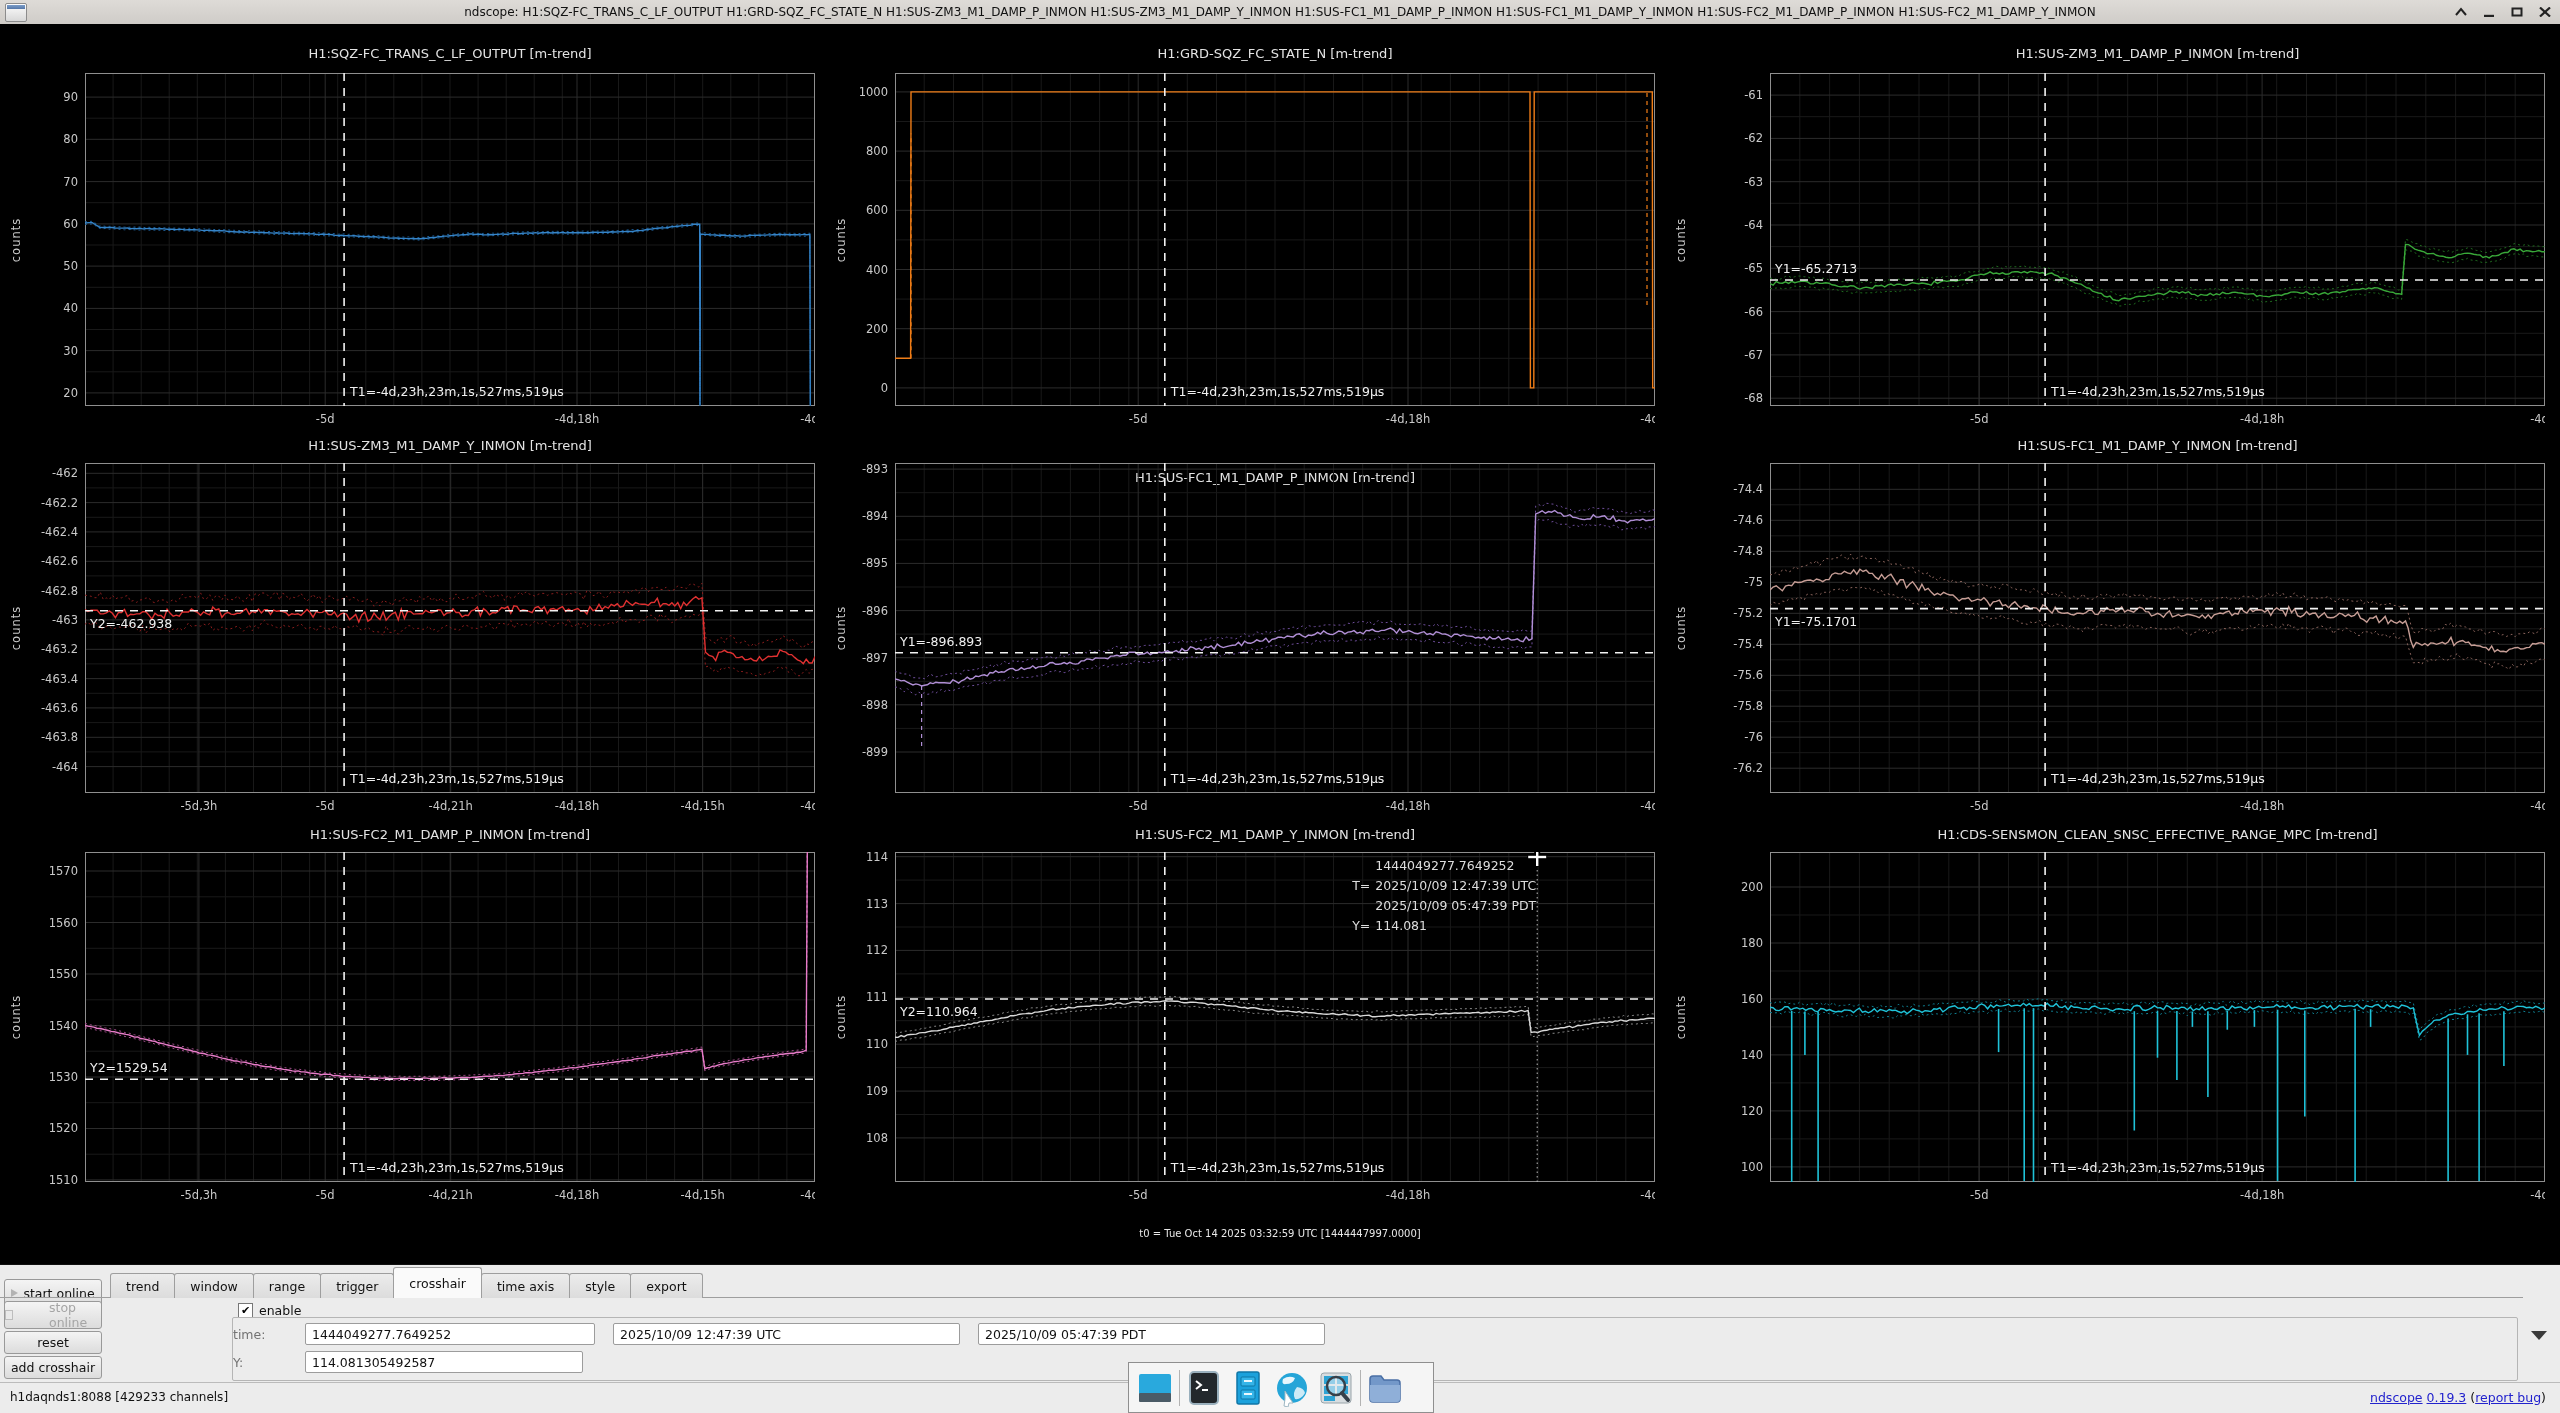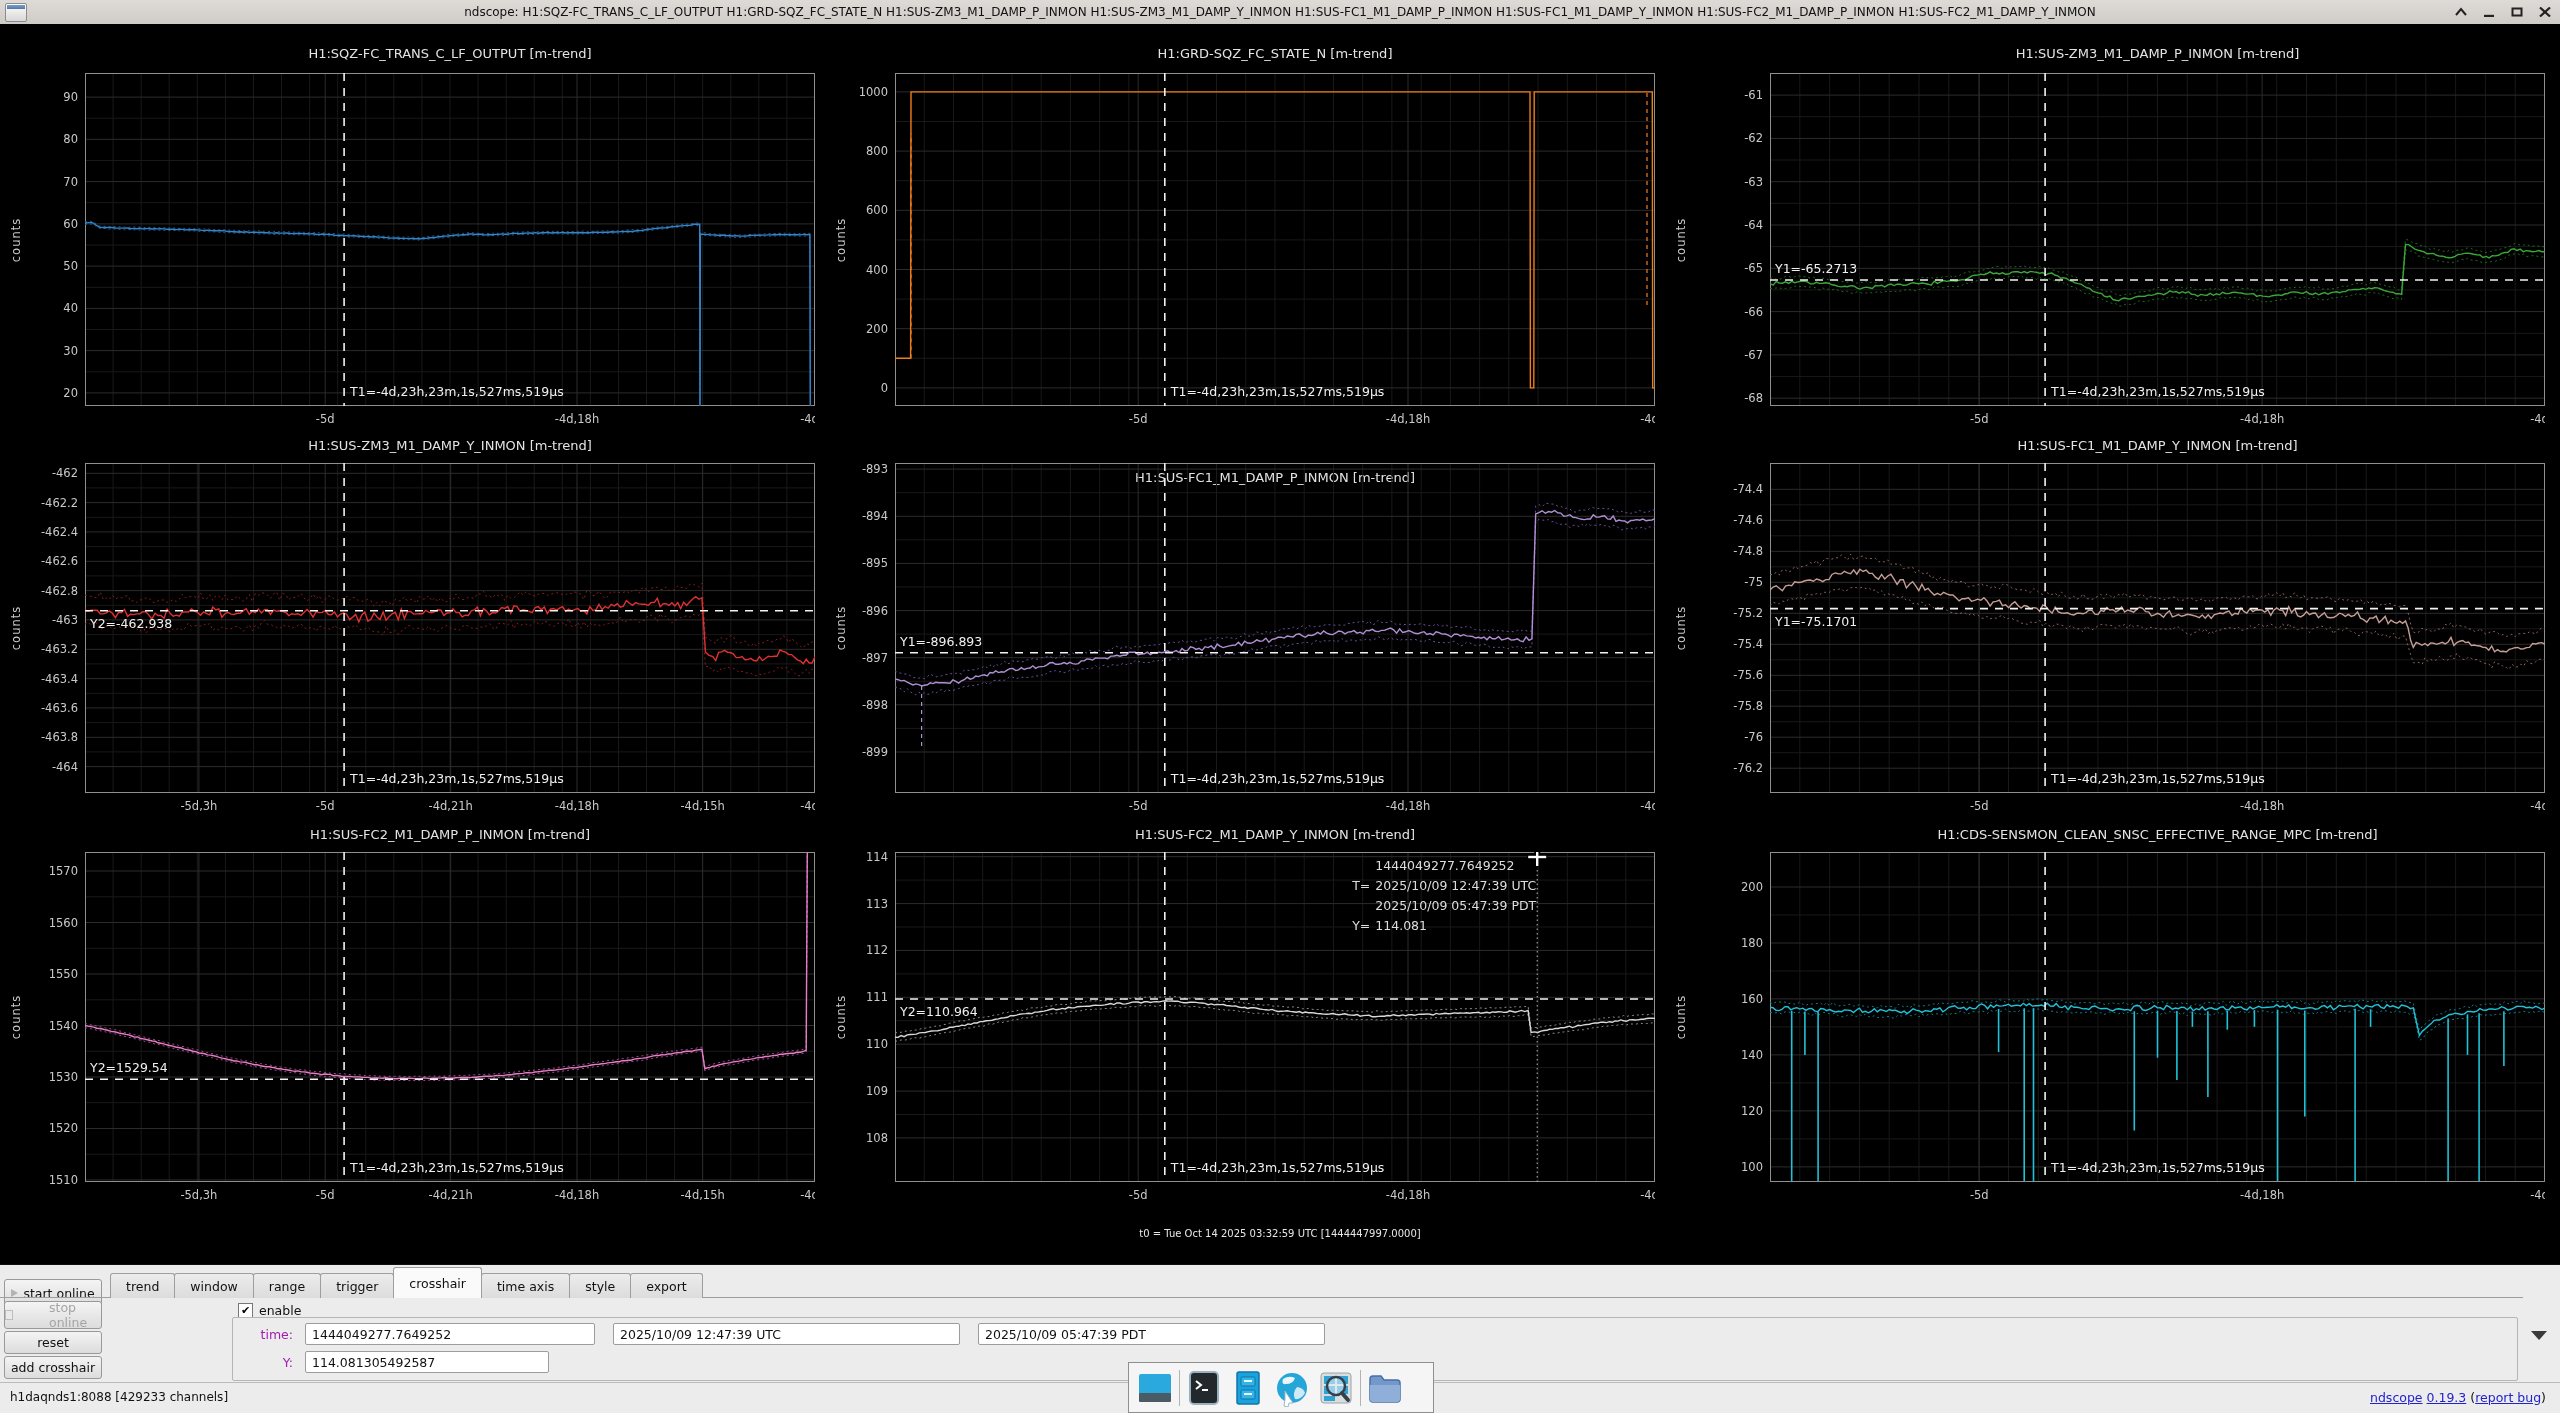--- a/index.html
+++ b/index.html
@@ -29,21 +29,21 @@
   .play-ico{width:0;height:0;border-left:7px solid #b3b3b3;border-top:4.5px solid transparent;border-bottom:4.5px solid transparent;}
   .stop-ico{width:8px;height:8px;border:1.5px solid #bdbdbd;background:#e9e9e9;}
   #tabs{position:absolute;left:110px;top:3px;height:30px;display:flex;align-items:flex-end;}
   .tab{height:24px;padding:0 15px;display:flex;align-items:center;font-size:12.5px;color:#111;
     background:linear-gradient(#ececec,#dcdcdc);border:1px solid #9e9e9e;border-bottom:none;border-radius:3px 3px 0 0;margin-right:-1px;cursor:default;}
   .tab.active{height:30px;background:#fafafa;position:relative;z-index:2;}
   #tab-baseline{position:absolute;left:0;top:32px;width:2523px;height:0;border-top:1px solid #9e9e9e;}
   #enable-row{position:absolute;left:238px;top:38px;display:flex;align-items:center;gap:6px;font-size:12.5px;color:#111;}
   #enable-check{width:13px;height:13px;background:#fff;border:1px solid #777;font-size:11px;line-height:13px;text-align:center;color:#000;}
   #crosshair-box{position:absolute;left:232px;top:52px;width:2284px;height:62px;border:1px solid #b5b5b5;border-radius:2px;}
-  .fldlab{position:absolute;font-size:12.5px;color:#a21caf;text-align:right;width:60px;}
+  .fldlab{position:absolute;font-size:12.5px;color:#737373;width:60px;}
   .fld{position:absolute;height:22px;background:#fff;border:1px solid #9c9c9c;border-radius:2px;font-size:12.5px;
     font-family:"DejaVu Sans","Liberation Sans",sans-serif;color:#111;padding:0 6px;box-sizing:border-box;}
   #tabs-overflow{position:absolute;left:2531px;top:66px;width:0;height:0;border-left:8px solid transparent;
     border-right:8px solid transparent;border-top:9px solid #3a3a3a;cursor:default;}
   
   #status-bar{position:absolute;left:0;top:1382px;width:2560px;height:31px;background:#ececec;border-top:1px solid #bbb;}
   #status-left{position:absolute;left:10px;top:7px;font-size:12px;color:#111;}
   #status-right{position:absolute;right:14px;top:7px;font-size:12.5px;color:#111;}
   #status-right a{color:#2323cd;text-decoration:underline;cursor:pointer;}
   
@@ -815,21 +815,21 @@
       <span id="enable-check">✔</span>
       <span>enable</span>
     </div>
 
     <div id="crosshair-box"></div>
     <span class="fldlab" style="left:233px;top:62px;">time:</span>
     <input class="fld" style="left: 305px; top: 58px; width: 290px;" value="1444049277.7649252">
     <input class="fld" style="left: 613px; top: 58px; width: 347px;" value="2025/10/09 12:47:39 UTC">
     <input class="fld" style="left: 978px; top: 58px; width: 347px;" value="2025/10/09 05:47:39 PDT">
     <span class="fldlab" style="left:233px;top:90px;">Y:</span>
-    <input class="fld" style="left: 305px; top: 86px; width: 244px;" value="114.081305492587">
+    <input class="fld" style="left: 305px; top: 86px; width: 278px;" value="114.081305492587">
     <div id="tabs-overflow"></div>
   </div>
 
   <div id="status-bar">
     <span id="status-left">h1daqnds1:8088  [429233 channels]</span>
     <span id="status-right"><a>ndscope</a> <a>0.19.3</a> <span>(</span><a>report bug</a><span>)</span></span>
   </div>
 
   <div id="dock">
     <span class="dock-ico">

